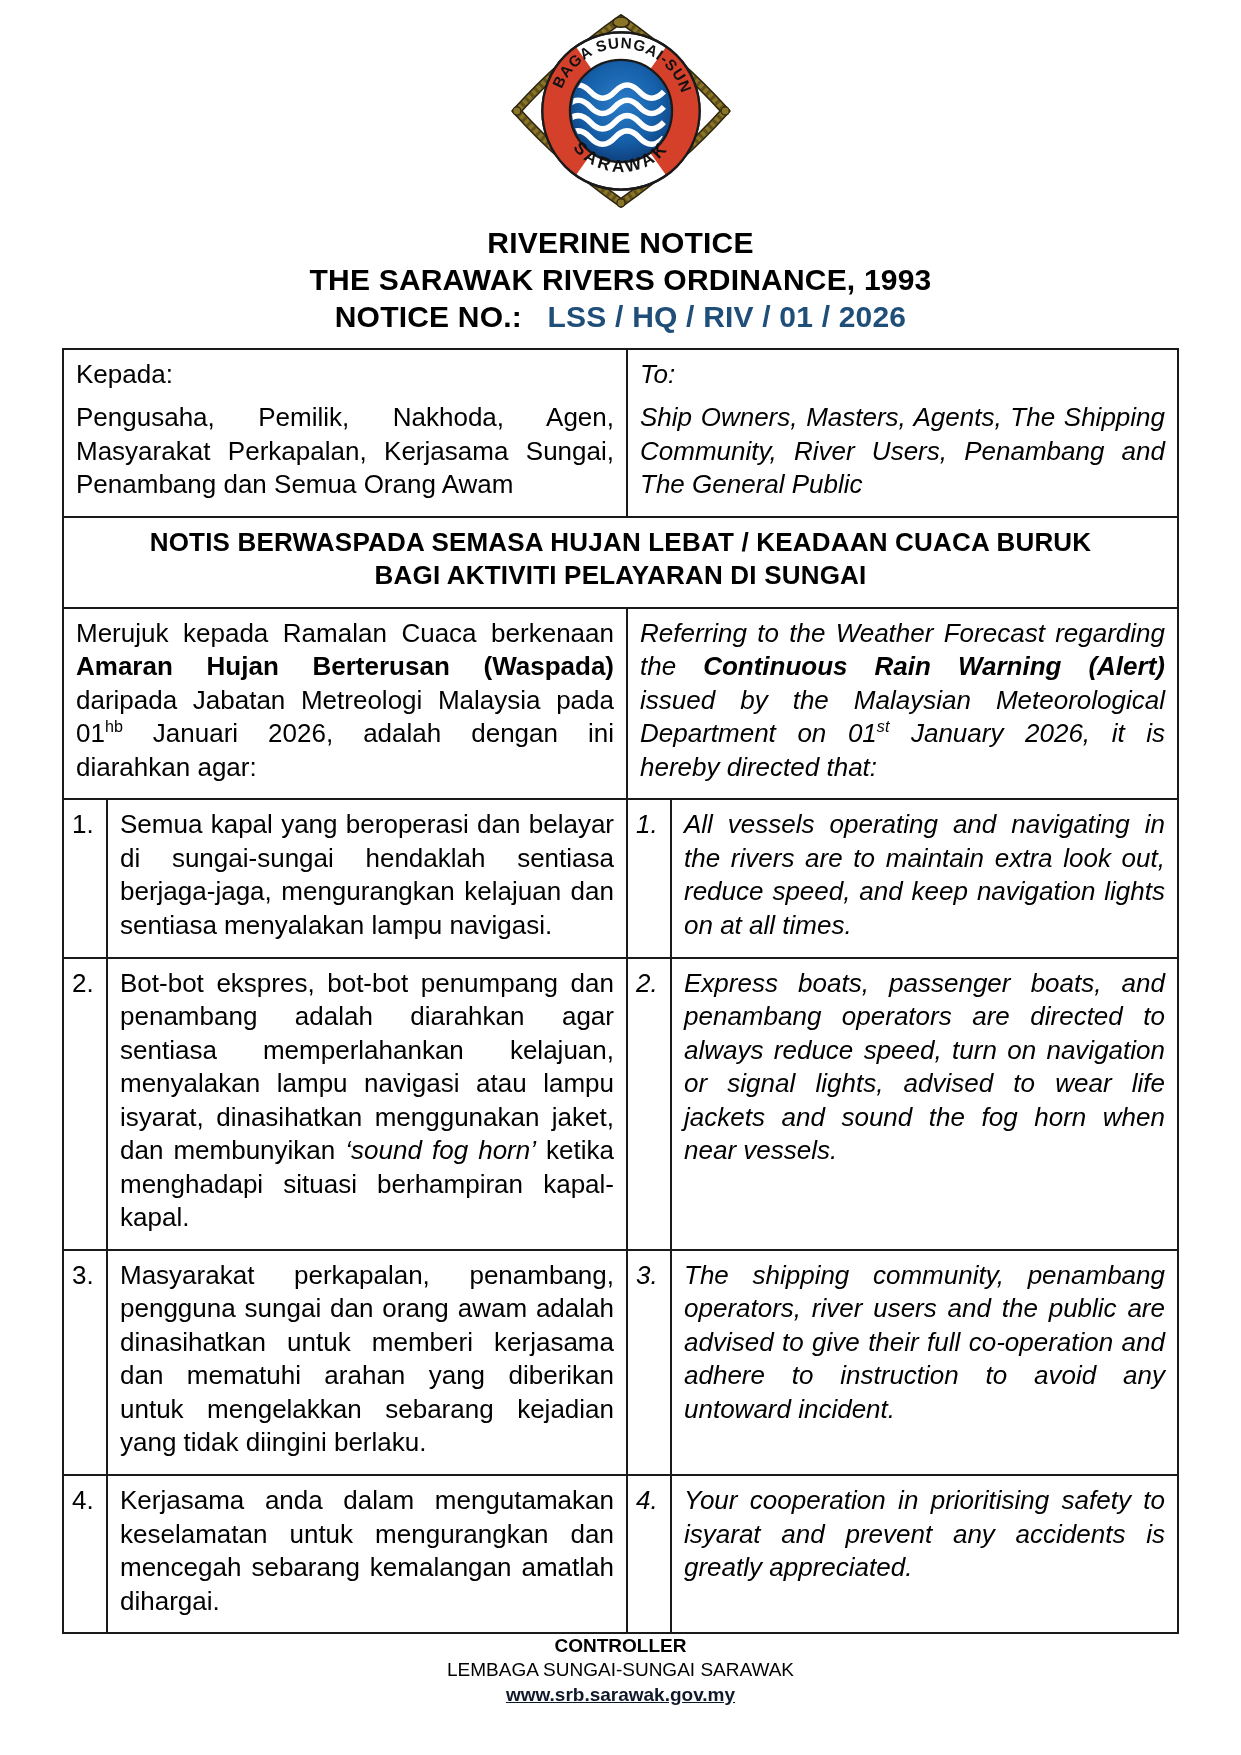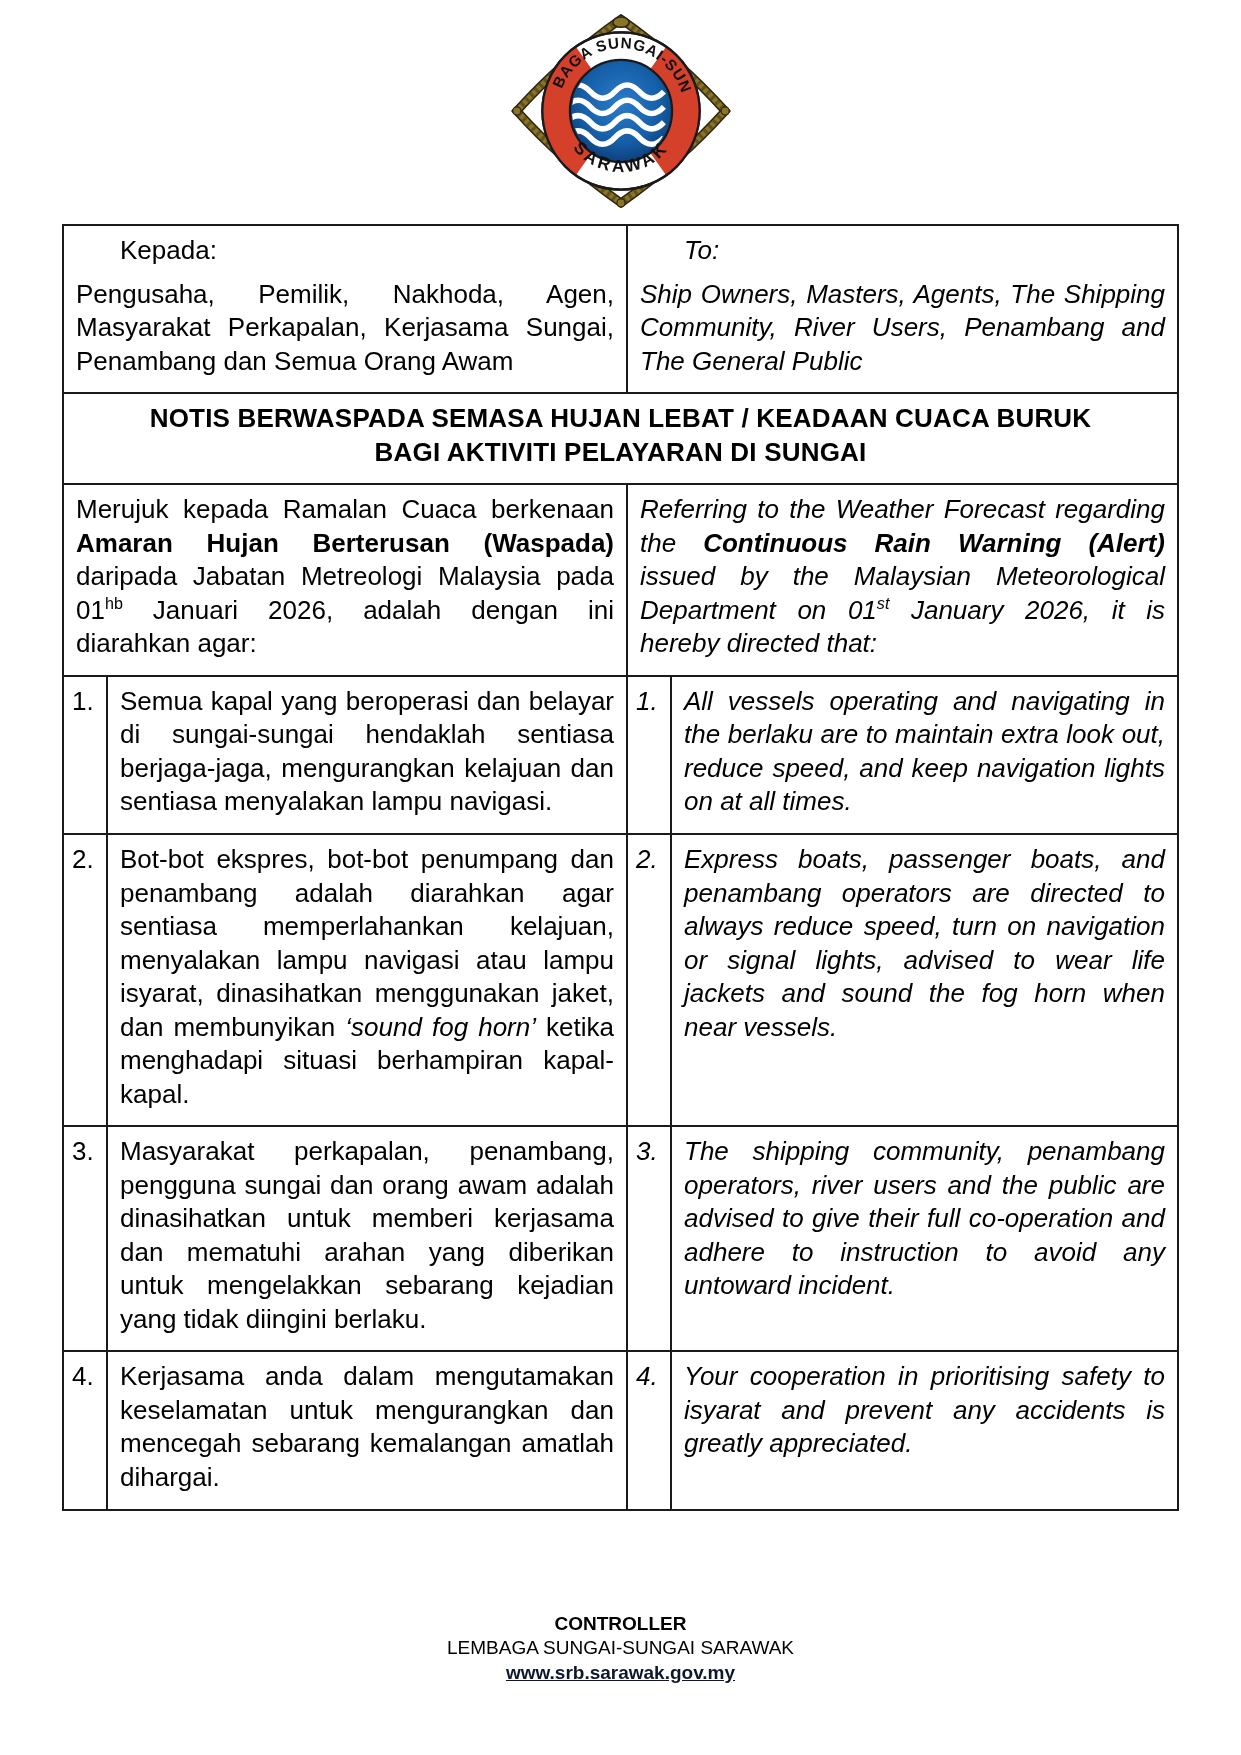--- a/index.html
+++ b/index.html
@@ -26,21 +26,21 @@
   }
   .notice-table td {
     border:2.5px solid #1a1a1a;
     vertical-align:top;
     padding:8px 12px 14px 12px;
     font-size:26px; line-height:1.29;
   }
   td.num-cell { padding:8px 4px 8px 8px; }
   .en { font-style:italic; }
   .just { text-align:justify; }
-  .label-line { margin-bottom:10px;margin-left:44px; }
+  .label-line { margin-bottom:10px; }
   .title-cell {
     text-align:center; font-weight:bold; font-size:31px; line-height:1.5;
     padding:10px 8px 12px 8px; letter-spacing:0.2px;border-radius:25px;
   }
   sup { font-size:62%; vertical-align:super; line-height:0; }
 
   .doc-footer { margin-top:auto; text-align:center; font-size:19px; line-height:1.28; }
   .doc-footer .controller { font-weight:bold; }
   .doc-footer .website a, .doc-footer .website span {
     color:#0f172a; font-weight:bold; text-decoration:underline;
@@ -96,20 +96,29 @@
       </defs>
       <text font-size="15" font-weight="bold" letter-spacing="0.8" fill="#111" font-family="Liberation Sans, sans-serif">
         <textPath href="#topArc" startOffset="50%" text-anchor="middle">LEMBAGA SUNGAI-SUNGAI</textPath>
       </text>
       <text font-size="17" font-weight="bold" letter-spacing="3.2" fill="#111" font-family="Liberation Sans, sans-serif">
         <textPath href="#bottomArc" startOffset="50%" text-anchor="middle">SARAWAK</textPath>
       </text>
     </svg>
   </div>
 
+  <div class="doc-header">
+    <div>RIVERINE NOTICE</div>
+    <div>THE SARAWAK RIVERS ORDINANCE, 1993</div>
+    <div class="notice-no-line">
+      <span>NOTICE NO.:</span>
+      <span>&nbsp;</span>
+      <span class="notice-number">LSS / HQ / RIV / 01 / 2026</span>
+    </div>
+  </div>
 
   <table class="notice-table">
     <colgroup>
         <col style="width:44px">
         <col style="width:520px">
         <col style="width:44px">
         <col style="width:507px">
       </colgroup>
 
     <tbody>
@@ -139,21 +148,21 @@
         <span>Referring to the Weather Forecast regarding the </span><b>Continuous Rain Warning (Alert)</b><span> issued by the Malaysian Meteorological Department on 01</span><sup>st</sup><span> January 2026, it is hereby directed that:</span>
       </td>
     </tr>
 
     <tr>
       <td class="num-cell">1.</td>
       <td class="just">
         <span>Semua kapal yang beroperasi dan belayar di sungai-sungai hendaklah sentiasa berjaga-jaga, mengurangkan kelajuan dan sentiasa menyalakan lampu navigasi.</span><i></i><span></span>
       </td>
       <td class="num-cell en">1.</td>
-      <td class="en just">All vessels operating and navigating in the berlaku are to maintain extra look out, reduce speed, and keep navigation lights on at all times.</td>
+      <td class="en just">All vessels operating and navigating in the rivers are to maintain extra look out, reduce speed, and keep navigation lights on at all times.</td>
     </tr>
 
     <tr>
       <td class="num-cell">2.</td>
       <td class="just">
         <span>Bot-bot ekspres, bot-bot penumpang dan penambang adalah diarahkan agar sentiasa memperlahankan kelajuan, menyalakan lampu navigasi atau lampu isyarat, dinasihatkan menggunakan jaket, dan membunyikan </span><i>‘sound fog horn’</i><span> ketika menghadapi situasi berhampiran kapal-kapal.</span>
       </td>
       <td class="num-cell en">2.</td>
       <td class="en just">Express boats, passenger boats, and penambang operators are directed to always reduce speed, turn on navigation or signal lights, advised to wear life jackets and sound the fog horn when near vessels.</td>
     </tr>

